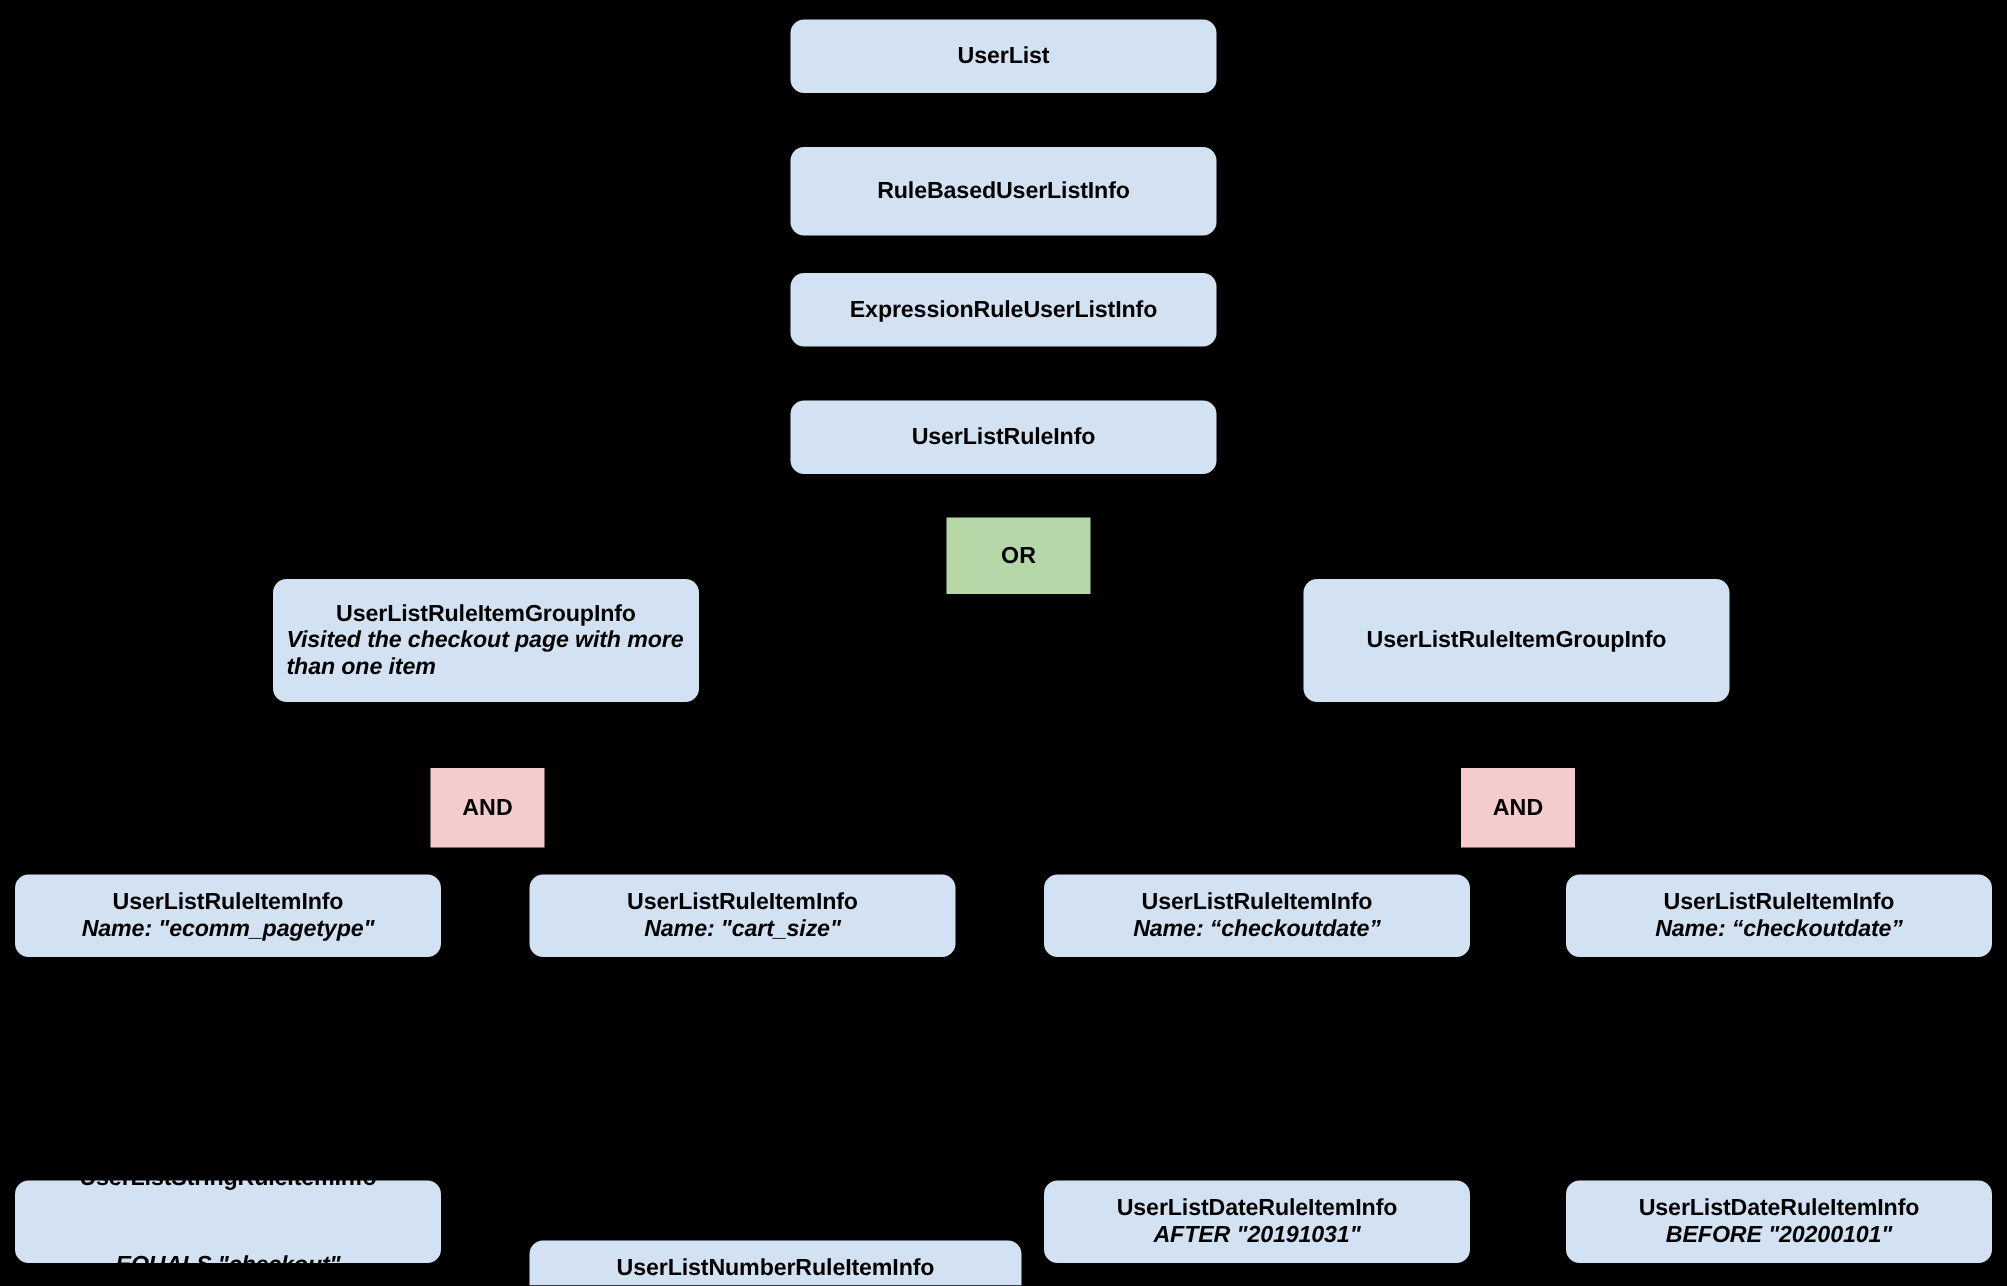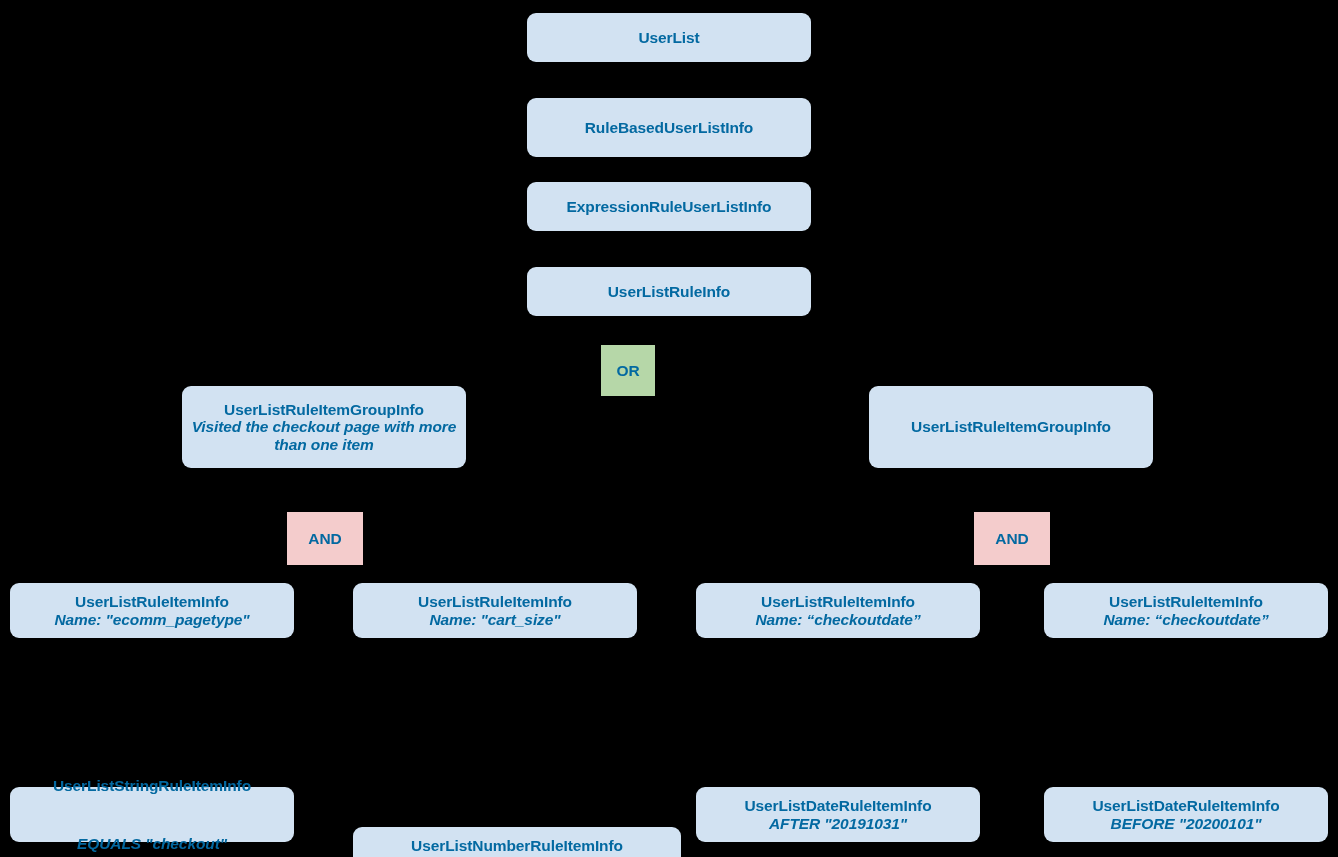--- a/index.html
+++ b/index.html
@@ -26,22 +26,22 @@
     height: 857px;
     pointer-events: none;
   }
   .node {
     position: absolute;
     box-sizing: border-box;
     display: flex;
     flex-direction: column;
     align-items: center;
     justify-content: center;
-    text-align: center;
-    color: #0369a1;
+    text-align: left;
+    color: #000000;
     line-height: 1.12;
   }
   .node.entity {
     background: #d2e2f2;
     border-radius: 9px;
   }
   .node.op {
     border-radius: 0;
   }
   .node.op-or {
@@ -107,21 +107,21 @@
   </div>
 
   <div class="node entity" style="left:527px; top:267px; width:284px; height:49px;">
     <div class="n-title">UserListRuleInfo</div>
   </div>
 
   <div class="node entity" style="left:527px; top:182px; width:284px; height:49px;">
     <div class="n-title">ExpressionRuleUserListInfo</div>
   </div>
 
-  <div class="node op op-or" style="left:601px; top:345px; width:54px; height:51px;">
+  <div class="node op op-or" style="left:631px; top:345px; width:96px; height:51px;">
     <div class="op-label">OR</div>
   </div>
 
   <div class="node entity" style="left:182px; top:386px; width:284px; height:82px;">
     <div class="n-title">UserListRuleItemGroupInfo</div>
     <div class="n-sub">Visited the checkout page with more than one item</div>
   </div>
 
   <div class="node entity" style="left:869px; top:386px; width:284px; height:82px;">
     <div class="n-title">UserListRuleItemGroupInfo</div>

